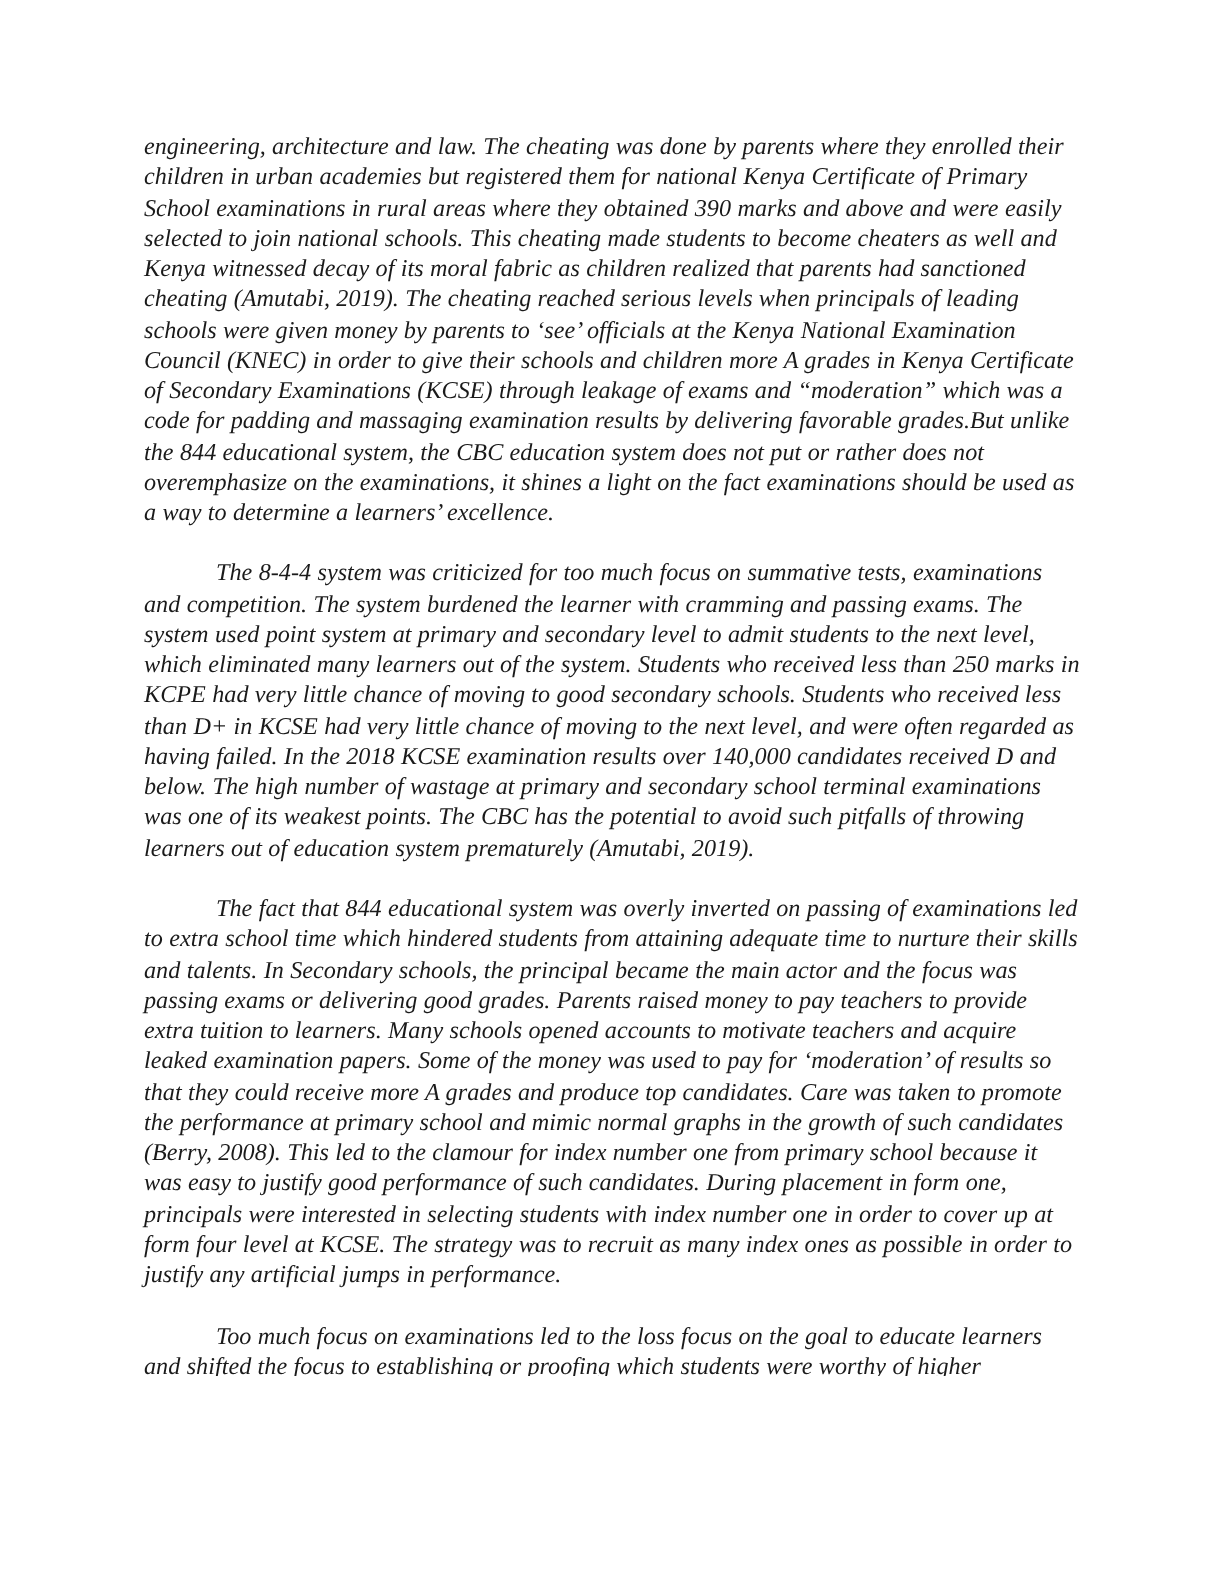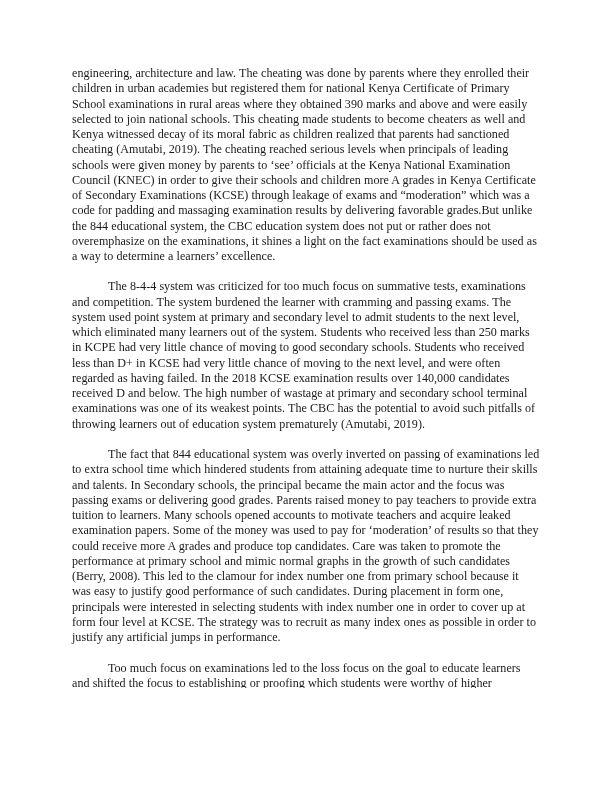--- a/index.html
+++ b/index.html
@@ -7,20 +7,21 @@
     padding: 0;
     background: #ffffff;
   }
   .page {
     position: relative;
     width: 612px;
     height: 688px;
     background: #ffffff;
     overflow: hidden;
     box-sizing: border-box;
+    font-style: italic;
   }
   .text-column {
     position: absolute;
     left: 72px;
     top: 66px;
     width: 468px;
   }
   p.body-para {
     margin: 0 0 15.2px 0;
     padding: 0;

